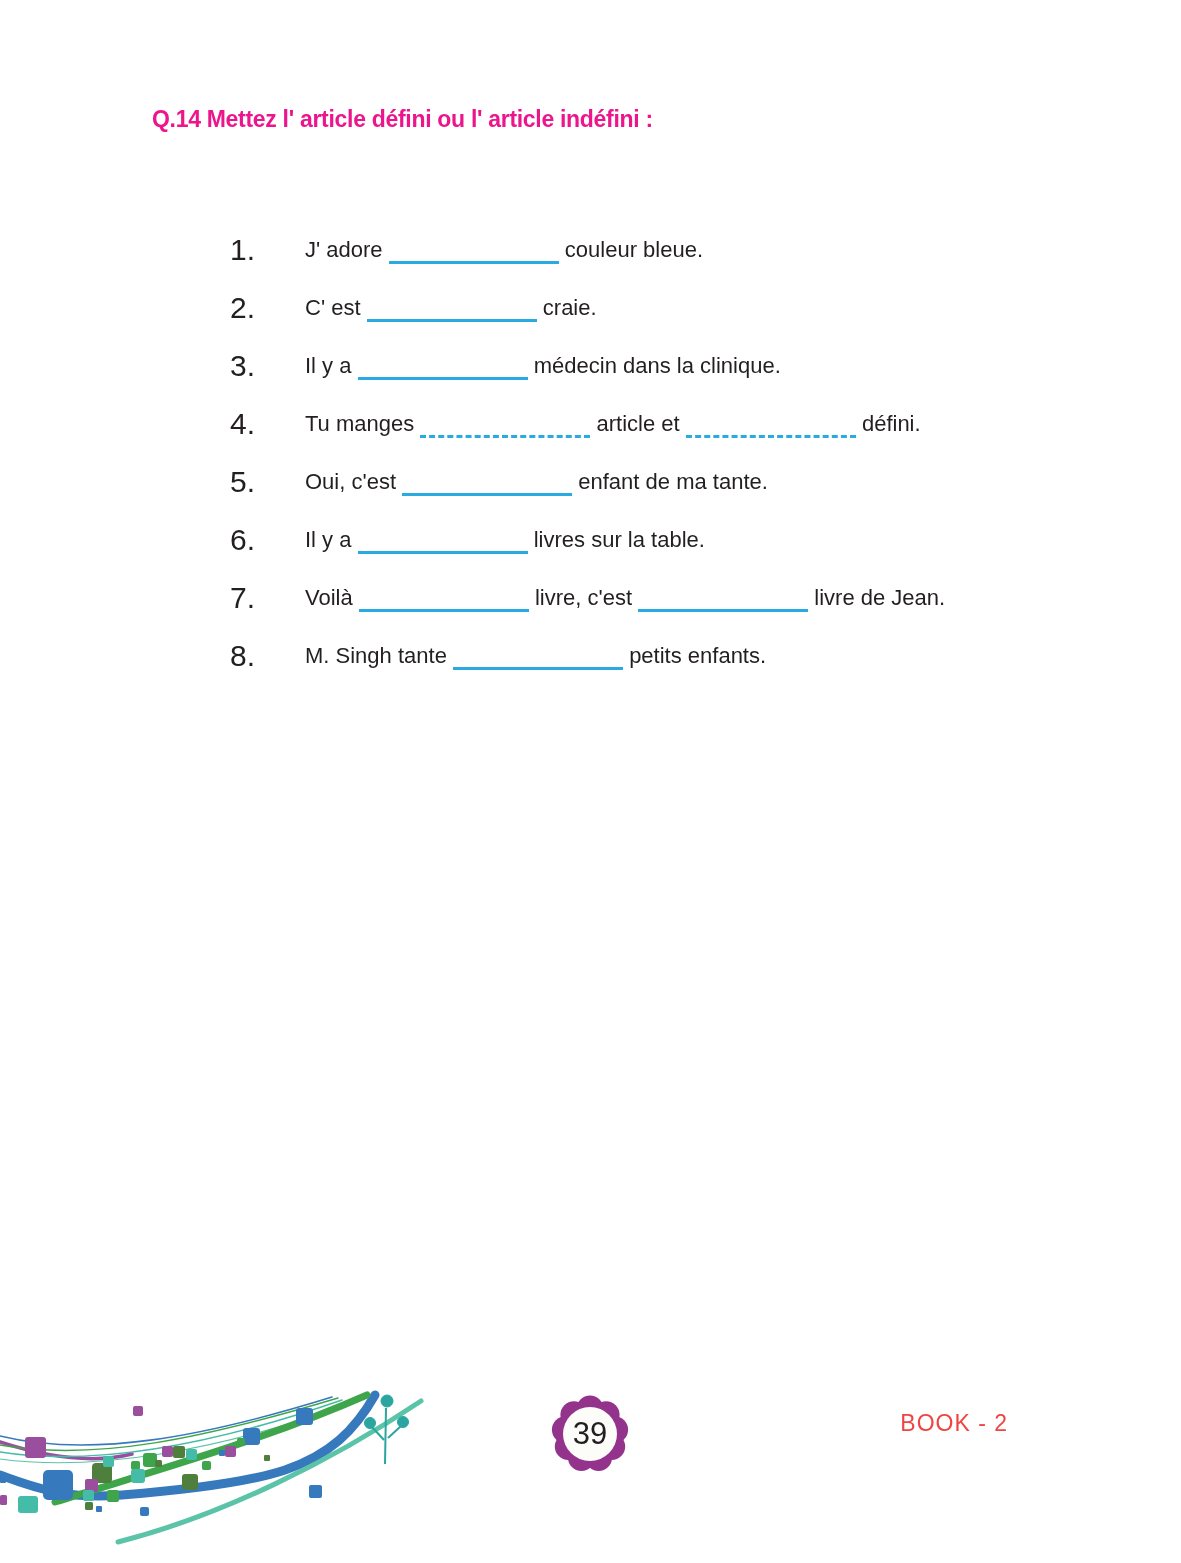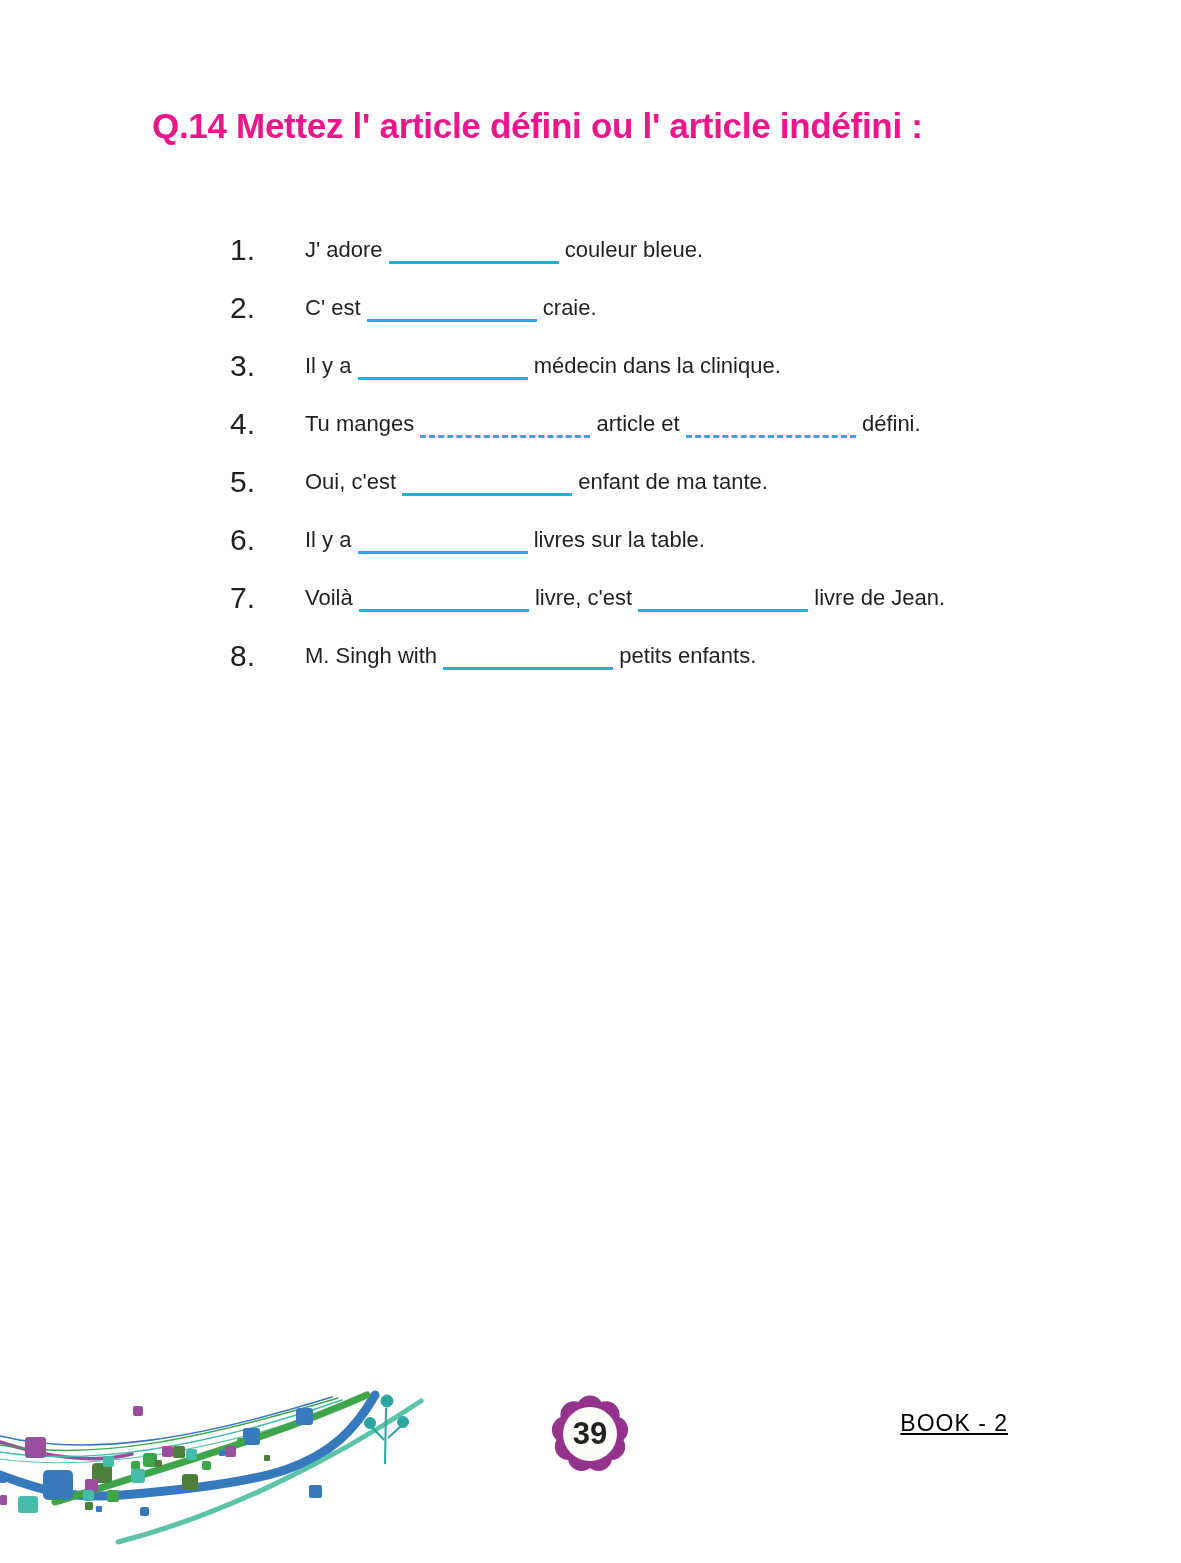--- a/index.html
+++ b/index.html
@@ -12,21 +12,21 @@
   .page{
     position:relative;
     width:1181px;height:1563px;
     background:#ffffff;
     overflow:hidden;
     font-family:"Liberation Sans", sans-serif;
     color:var(--text-black);
   }
   .q-title{
     position:absolute;left:152px;top:106px;margin:0;
-    font-size:35px;font-weight:bold;color:var(--title-pink);
+    font-size:23px;font-weight:bold;color:var(--title-pink);
     white-space:nowrap;letter-spacing:-0.3px;
   }
   .q-subtitle{
     position:absolute;left:228px;top:166px;margin:0;
     font-size:28px;font-weight:bold;color:#1D1D1B;
     white-space:nowrap;letter-spacing:-0.2px;
   }
   .ex-list{
     position:absolute;left:230px;top:228px;width:810px;
     margin:0;padding:0;list-style:none;
@@ -46,27 +46,26 @@
     border-bottom:3px solid var(--blank-blue);
     vertical-align:-7px;
   }
   .blank.dashed{border-bottom-style:dashed;}
   .footer-art{position:absolute;left:0;top:1380px;}
   .petal{fill:var(--flower-purple);}
   .flower-wrap{position:absolute;left:551px;top:1395px;width:78px;height:78px;}
   .page-num{
     position:absolute;left:0;top:0;width:78px;height:78px;
     display:flex;align-items:center;justify-content:center;
-    font-size:31px;color:var(--text-black);font-weight:bold;
+    font-size:31px;color:var(--text-black);
   }
   .book-label{
     position:absolute;right:173px;top:1410px;
-    font-size:23px;color:#000000;letter-spacing:1px;
+    font-size:23px;color:#ef4444;letter-spacing:1px;
     white-space:nowrap;
-    text-decoration:underline;
   }
 </style>
 </head>
 <body>
 
 <div class="page">
 
   <h1 class="q-title">Q.14 Mettez l' article défini ou l' article indéfini :</h1>
 
   <ol class="ex-list">
@@ -93,21 +92,21 @@
       <li class="ex-item">
         <span class="num">6.</span>
         <p class="sentence"><span>Il y a</span> <span class="blank solid"></span> <span>livres sur la table.</span></p>
       </li>
       <li class="ex-item">
         <span class="num">7.</span>
         <p class="sentence"><span>Voilà</span> <span class="blank solid"></span> <span>livre, c'est</span> <span class="blank solid"></span> <span>livre de Jean.</span></p>
       </li>
       <li class="ex-item">
         <span class="num">8.</span>
-        <p class="sentence"><span>M. Singh with</span> <span class="blank solid"></span> <span>petits enfants.</span></p>
+        <p class="sentence"><span>M. Singh tante</span> <span class="blank solid"></span> <span>petits enfants.</span></p>
       </li>
     </ol>
 
   <svg class="footer-art" width="450" height="183" viewBox="0 0 450 183" aria-hidden="true">
     <g fill="none" stroke-linecap="round">
       <path d="M0,62 C55,80 100,82 132,74" stroke="#9A4F9E" stroke-width="3.5"></path>
       <path d="M0,56 C90,78 200,58 332,17" stroke="#3779BD" stroke-width="1.6"></path>
       <path d="M0,65 C95,82 205,58 338,18" stroke="#3FA54B" stroke-width="1.4"></path>
       <path d="M0,72 C95,87 215,64 342,20" stroke="#45BCA8" stroke-width="1.6"></path>
       <path d="M0,79 C95,92 225,70 348,23" stroke="#5BC4A8" stroke-width="1.2"></path>

